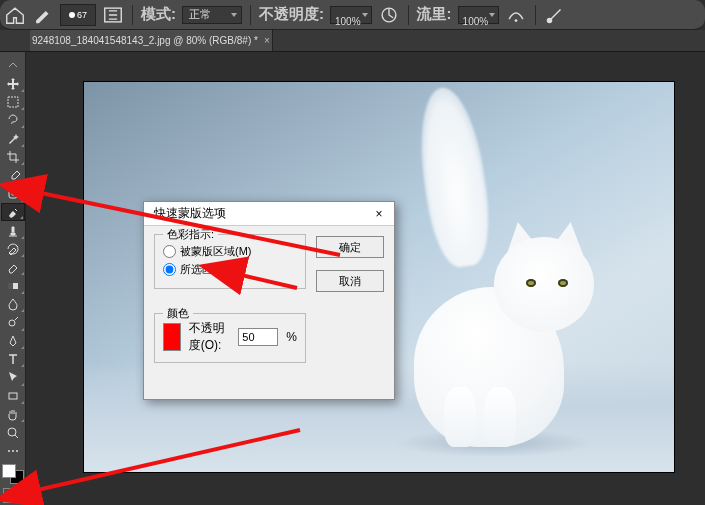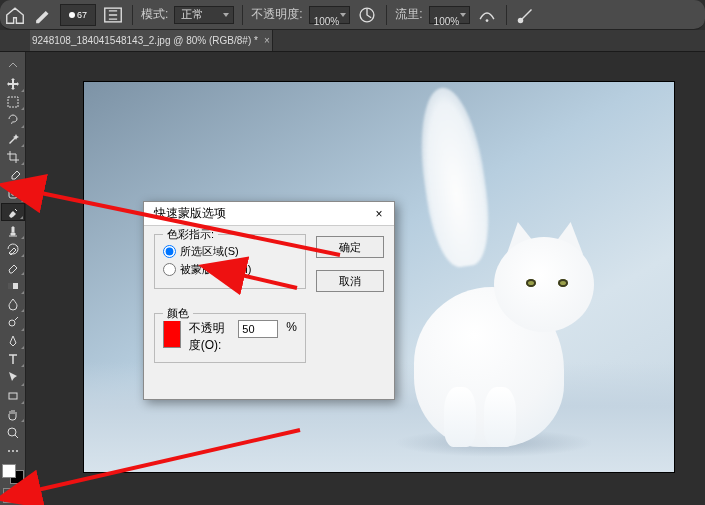--- a/index.html
+++ b/index.html
@@ -33,21 +33,21 @@
     width: 36px; height: 22px;
     background: #383838;
     border: 1px solid #222;
     display: flex; align-items: center; justify-content: center;
     gap:2px;
     color:#fff;
     font-size:9px;
   }
   .brush-dot { width:6px; height:6px; background:#fff; border-radius:50%; }
   .sep { width:1px; height:20px; background:#2a2a2a; margin:0 2px;}
-  .opt-label { color:#ccc; font-size:12px; }
+  .opt-label { color:#ccc; font-size:15px;font-weight:bold; }
   .opt-select {
     height: 18px;
     background:#3a3a3a;
     border:1px solid #222;
     color:#ddd;
     padding:0 14px 0 6px;
     font-size:11px;
     display:flex; align-items:center;
     position:relative;
     min-width:60px;
@@ -211,21 +211,21 @@
   }
   .fieldset {
     border:1px solid #bbb; padding:6px 8px 8px; margin-bottom:24px;
     position:relative;
   }
   .fieldset > .legend {
     position:absolute; top:-8px; left:8px; background:#f0f0f0; padding:0 4px; font-size:11px;
   }
   .radio-row{ display:flex; align-items:center; gap:4px; margin:3px 0; font-size:11px;}
   .radio-row input{margin:0;}
-  .color-row{ display:flex; align-items:flex-start; gap:8px;}
+  .color-row{ display:flex; align-items:center; gap:8px;}
   .swatch{ width:28px; height:28px; border:1px solid #888; background:#f00; cursor:pointer;}
   .opacity-input{ width:40px; height:18px; border:1px solid #888; text-align:left; padding:0 3px; font-size:11px;}
 
   
   .arrow { position:absolute; overflow:visible; pointer-events:none;}
 
 </style>
 </head>
 <body>
 
@@ -462,26 +462,26 @@
 <div class="dialog">
   <div class="dlg-title">
     <span>快速蒙版选项</span>
     <span class="dlg-close">×</span>
   </div>
   <div class="dlg-body">
     <div class="dlg-left">
       <div class="fieldset">
         <span class="legend">色彩指示:</span>
         <label class="radio-row">
+          <input type="radio" name="ci" style="">
+          <span>被蒙版区域(M)</span>
+        </label>
+        <label class="radio-row">
           <input type="radio" name="ci" checked="" style="">
           <span>所选区域(S)</span>
-        </label>
-        <label class="radio-row">
-          <input type="radio" name="ci" style="">
-          <span>被蒙版区域(M)</span>
         </label>
       </div>
       <div class="fieldset">
         <span class="legend">颜色</span>
         <div class="color-row">
           <div class="swatch"></div>
           <span>不透明度(O):</span>
           <input class="opacity-input" value="50" style="">
           <span>%</span>
         </div>

